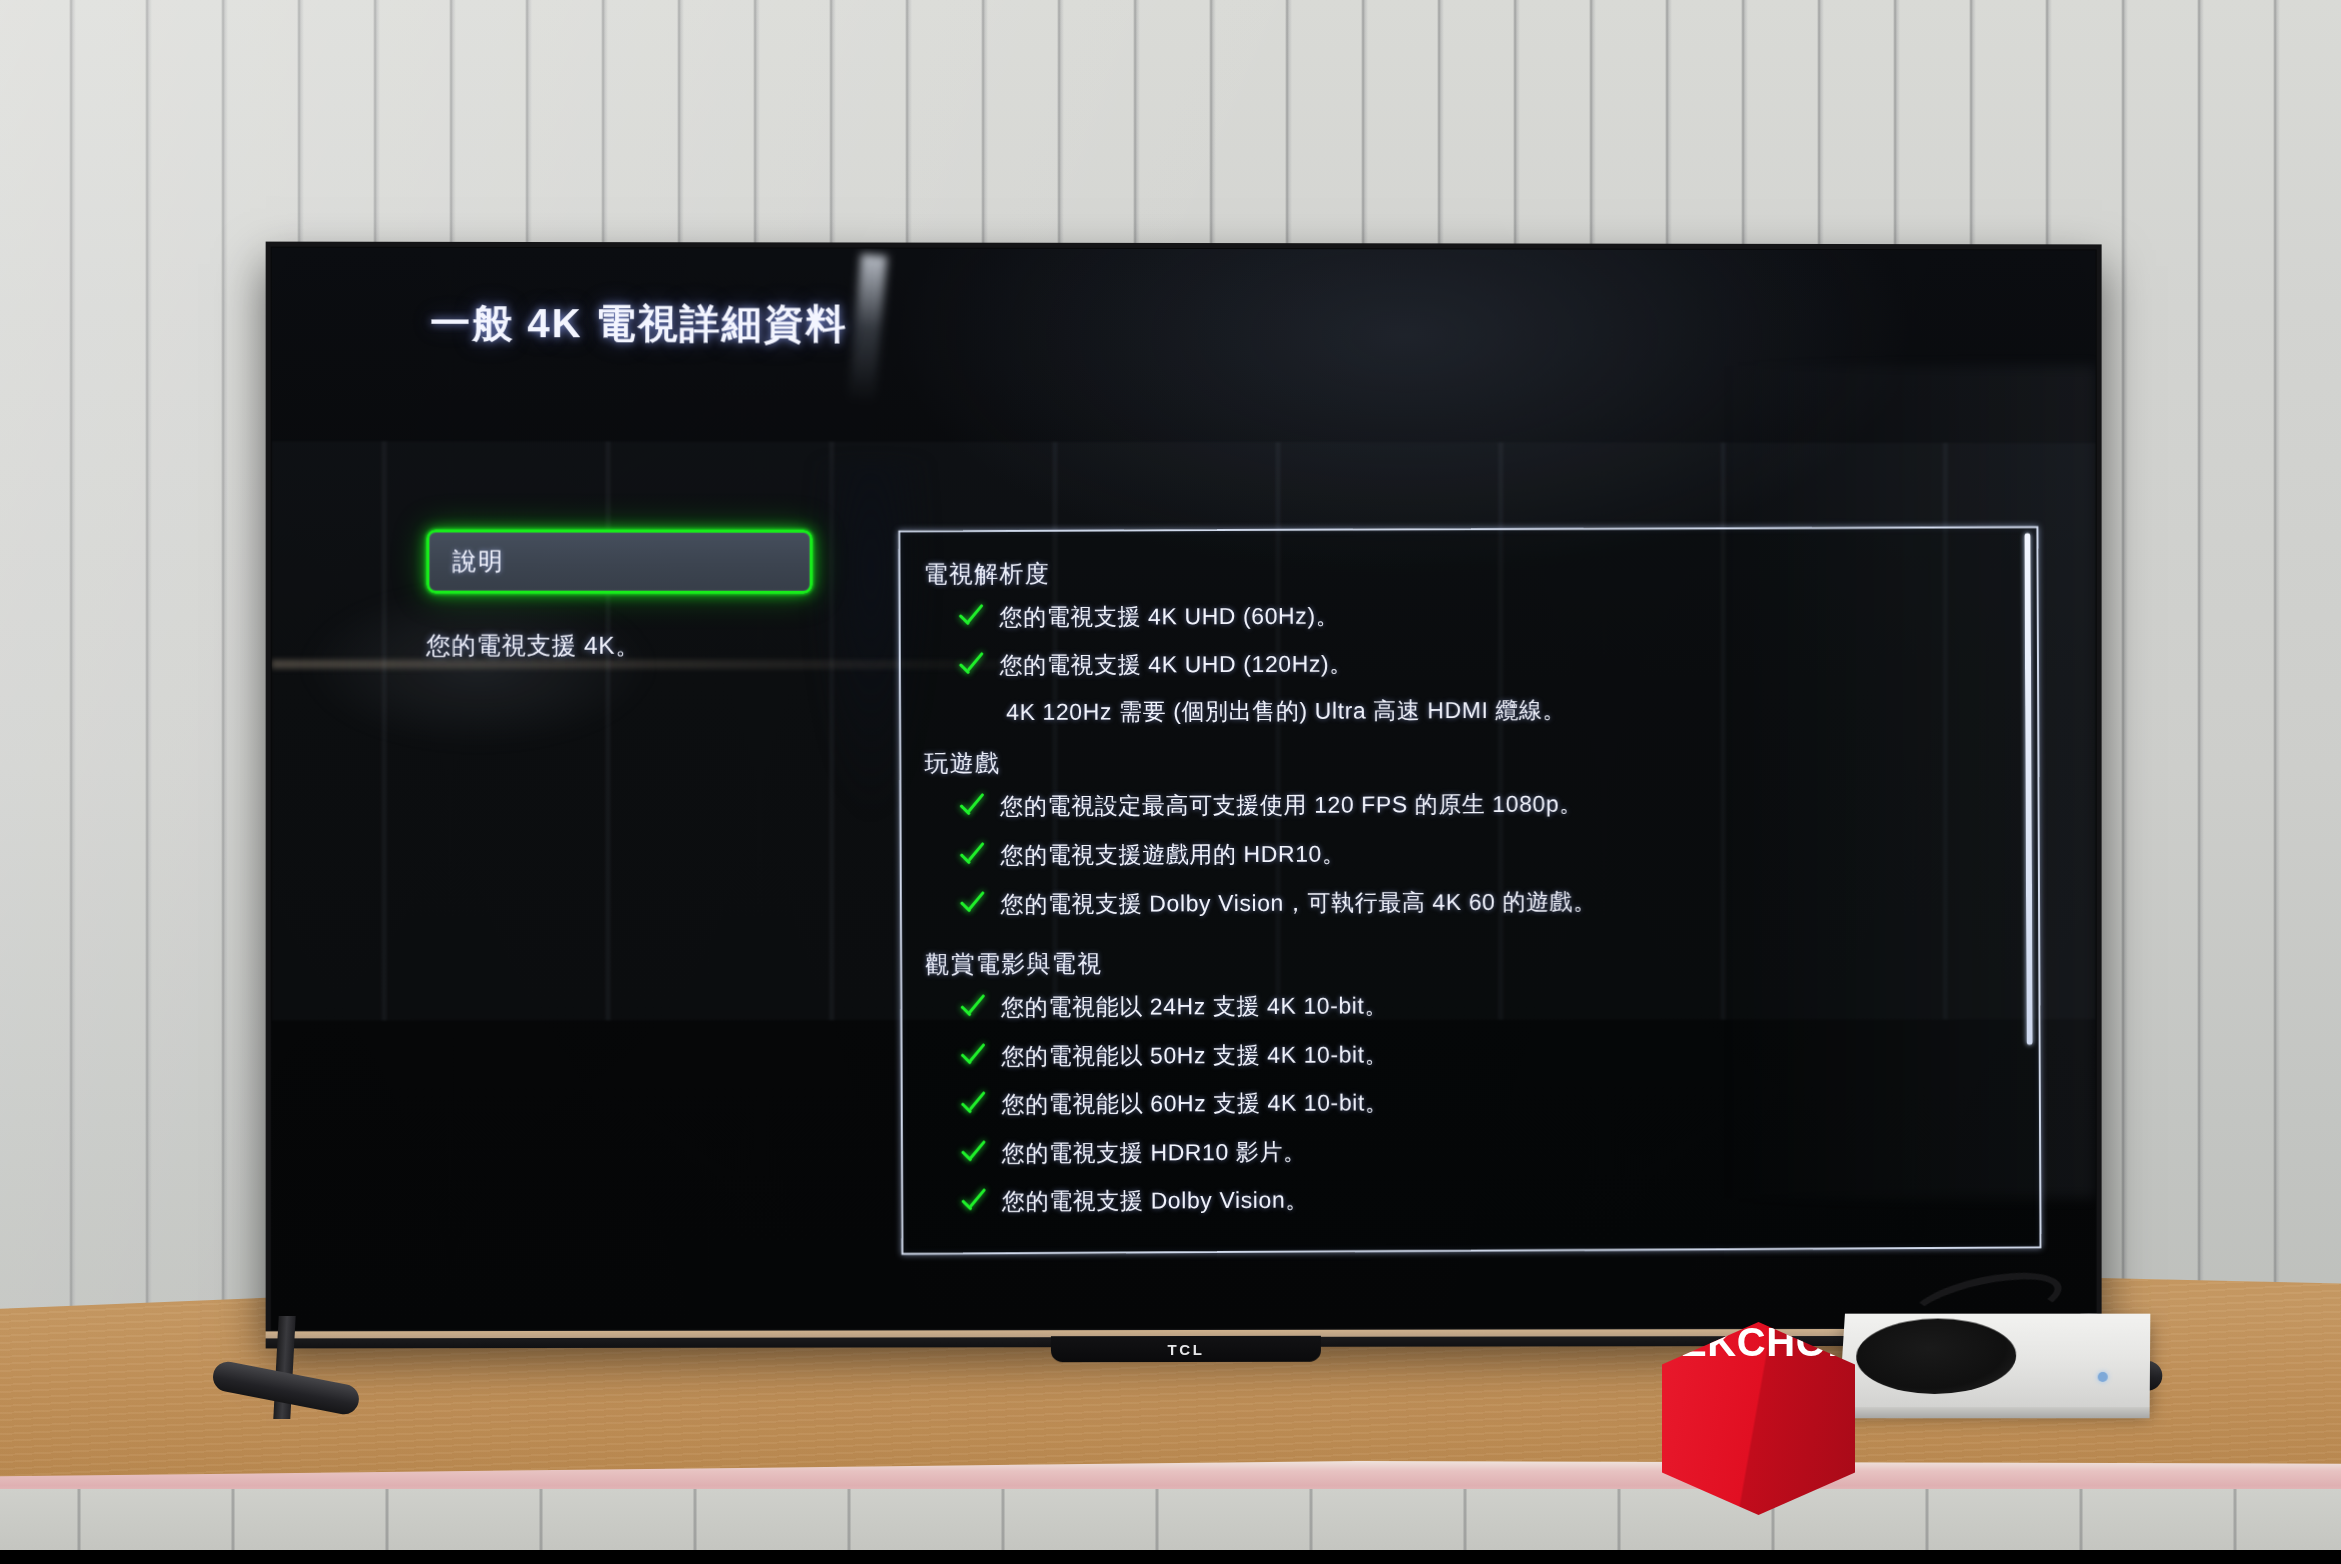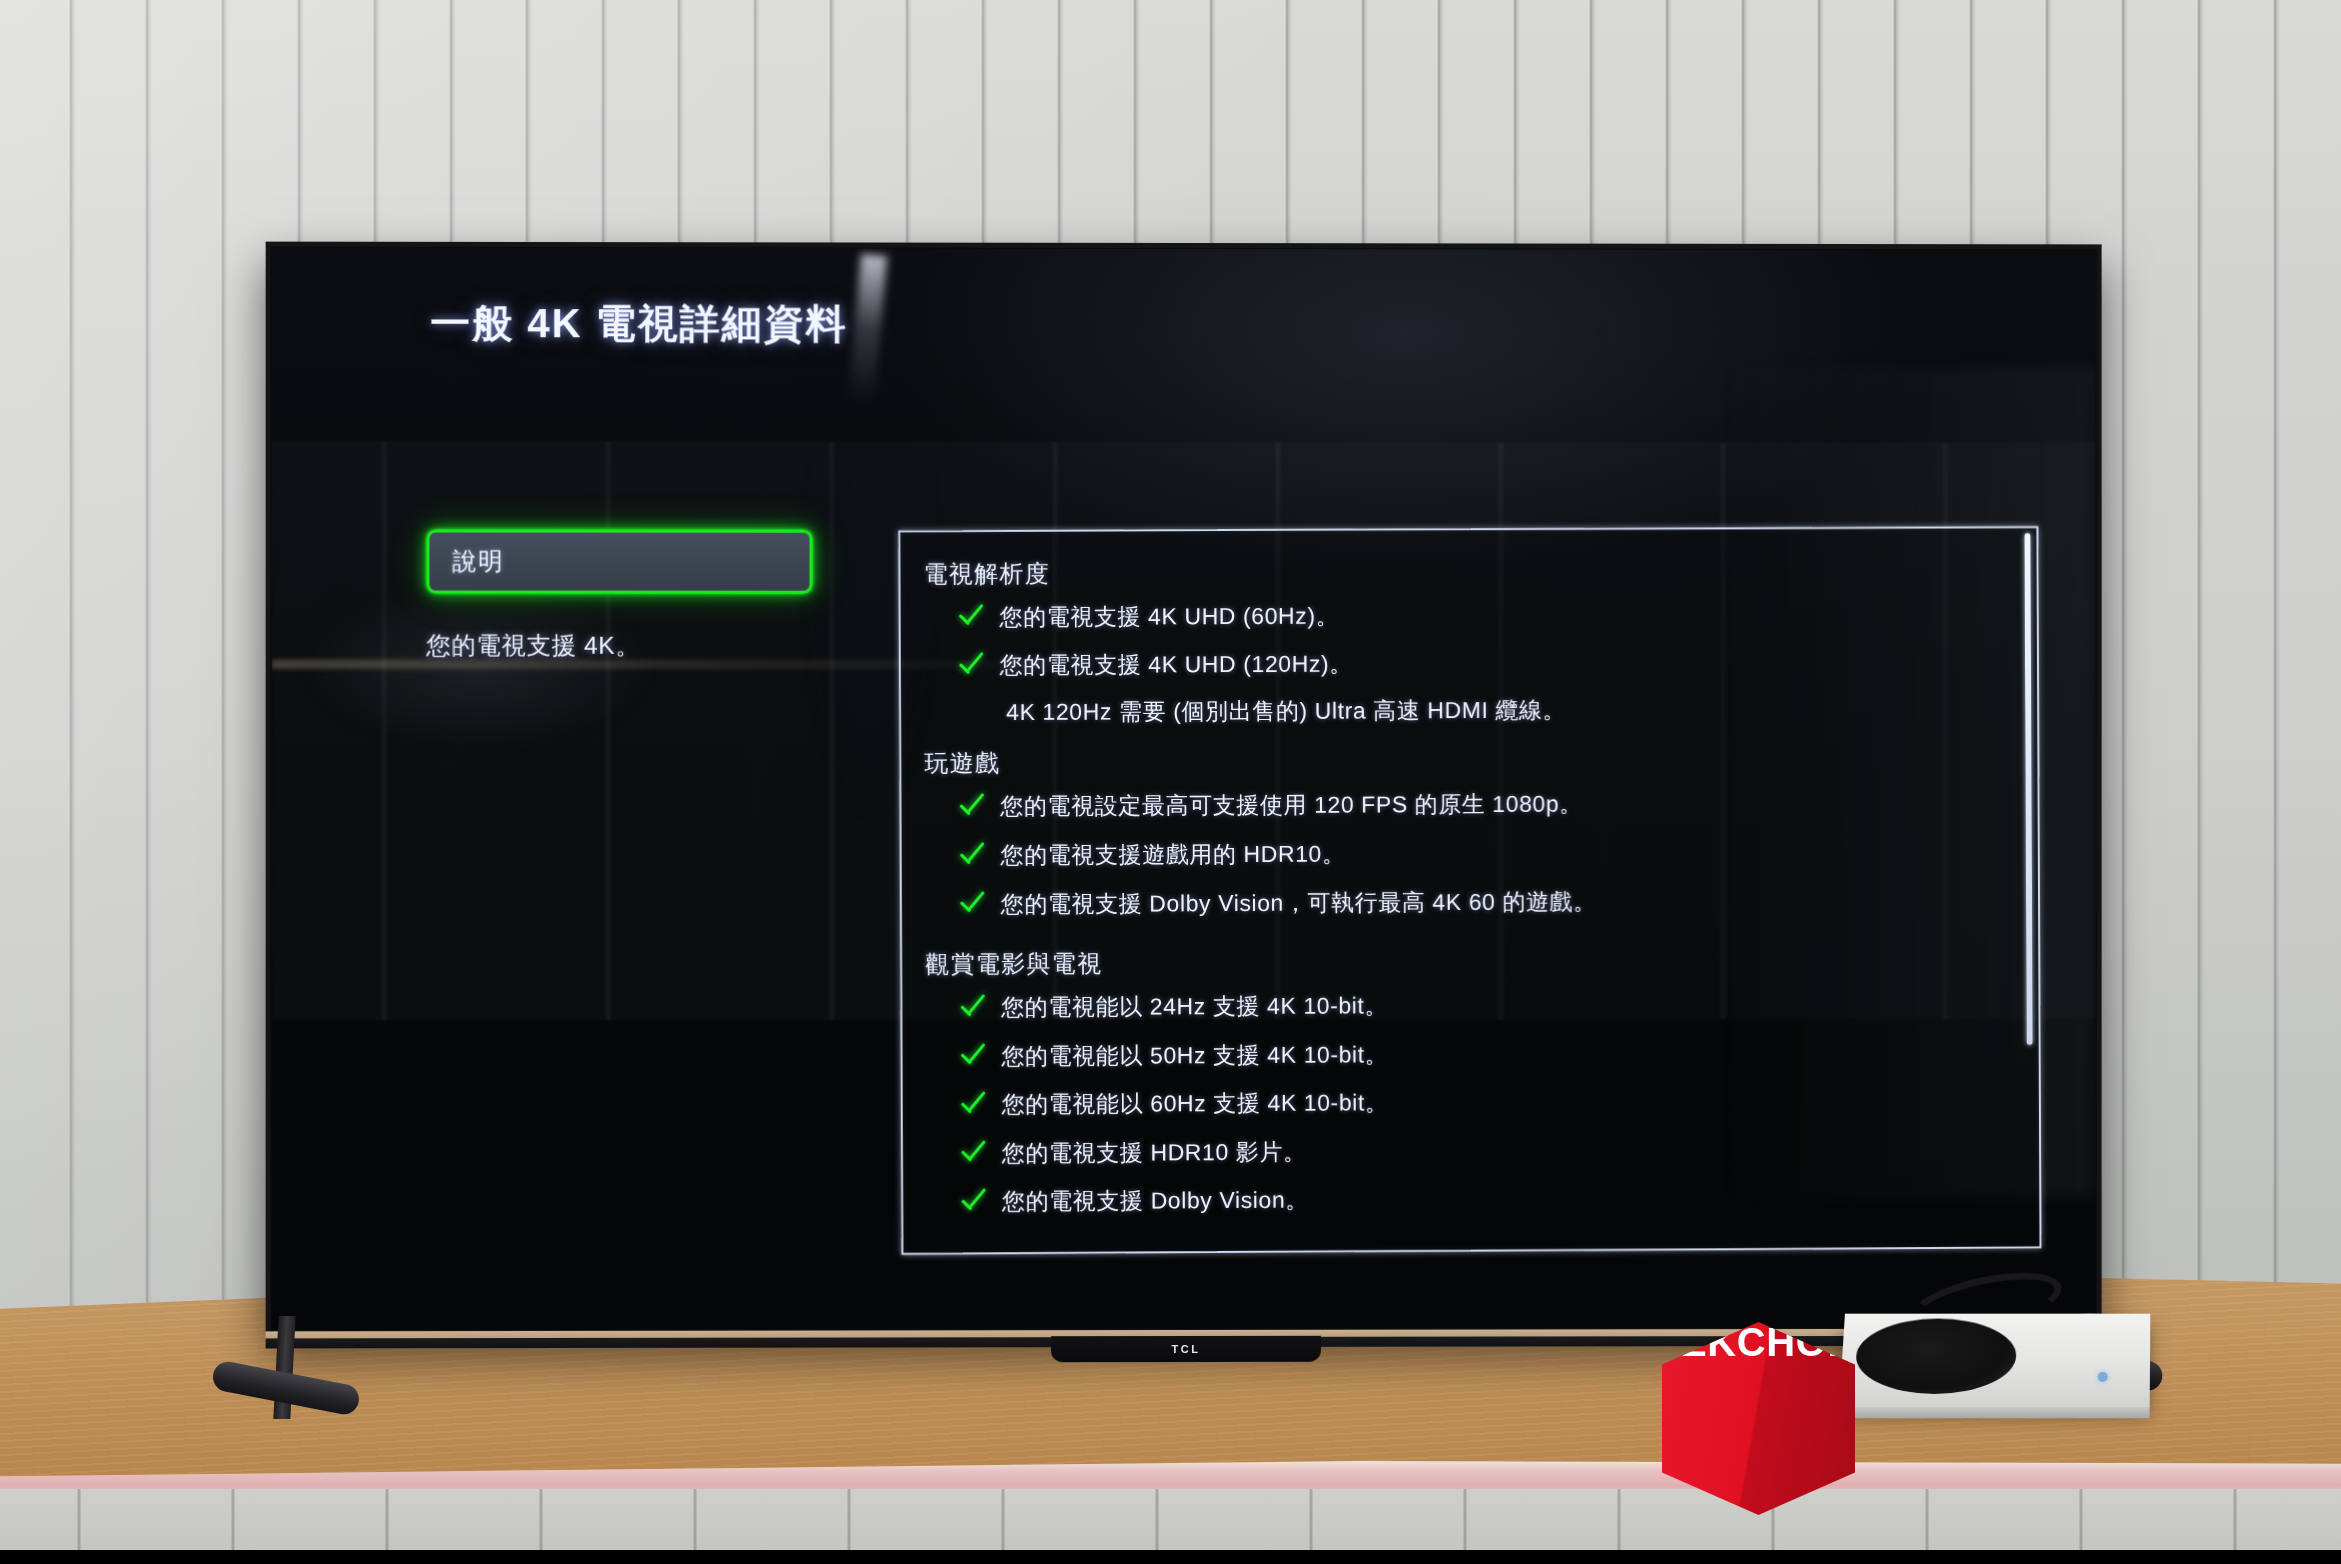--- a/index.html
+++ b/index.html
@@ -100,21 +100,21 @@
   .tv-bottom-strip{
     position:absolute; left:0; bottom:-13px; width:100%; height:16.7px;
     background:linear-gradient(180deg,#cdb08c 0%, #b9a084 40%, #1b1b1d 41%, #111113 100%);
   }
   .tcl-chin{
     position:absolute; left:50%; transform:translateX(-50%); bottom:-28px;
     width:270px; height:26px; border-radius:0 0 11.6px 11.6px;
     background:linear-gradient(180deg,#121214,#0a0a0c);
     display:flex; align-items:center; justify-content:center;
   }
-  .tcl-chin span{ color:#e7e7e9; font-size:11px; letter-spacing:2.6px; font-weight:700; }
+  .tcl-chin span{ color:#e7e7e9; font-size:15px; letter-spacing:2.6px; font-weight:700; }
 
   
   .screen{
     position:absolute; left:5.8px; top:5.8px; right:5.8px; bottom:5.8px;
     background:
       radial-gradient(706px 334px at 62% 8%, rgba(58,66,80,.42), rgba(0,0,0,0) 72%),
       linear-gradient(180deg,#0b0d11 0%, #070809 40%, #050607 100%);
     overflow:hidden;
   }
   

